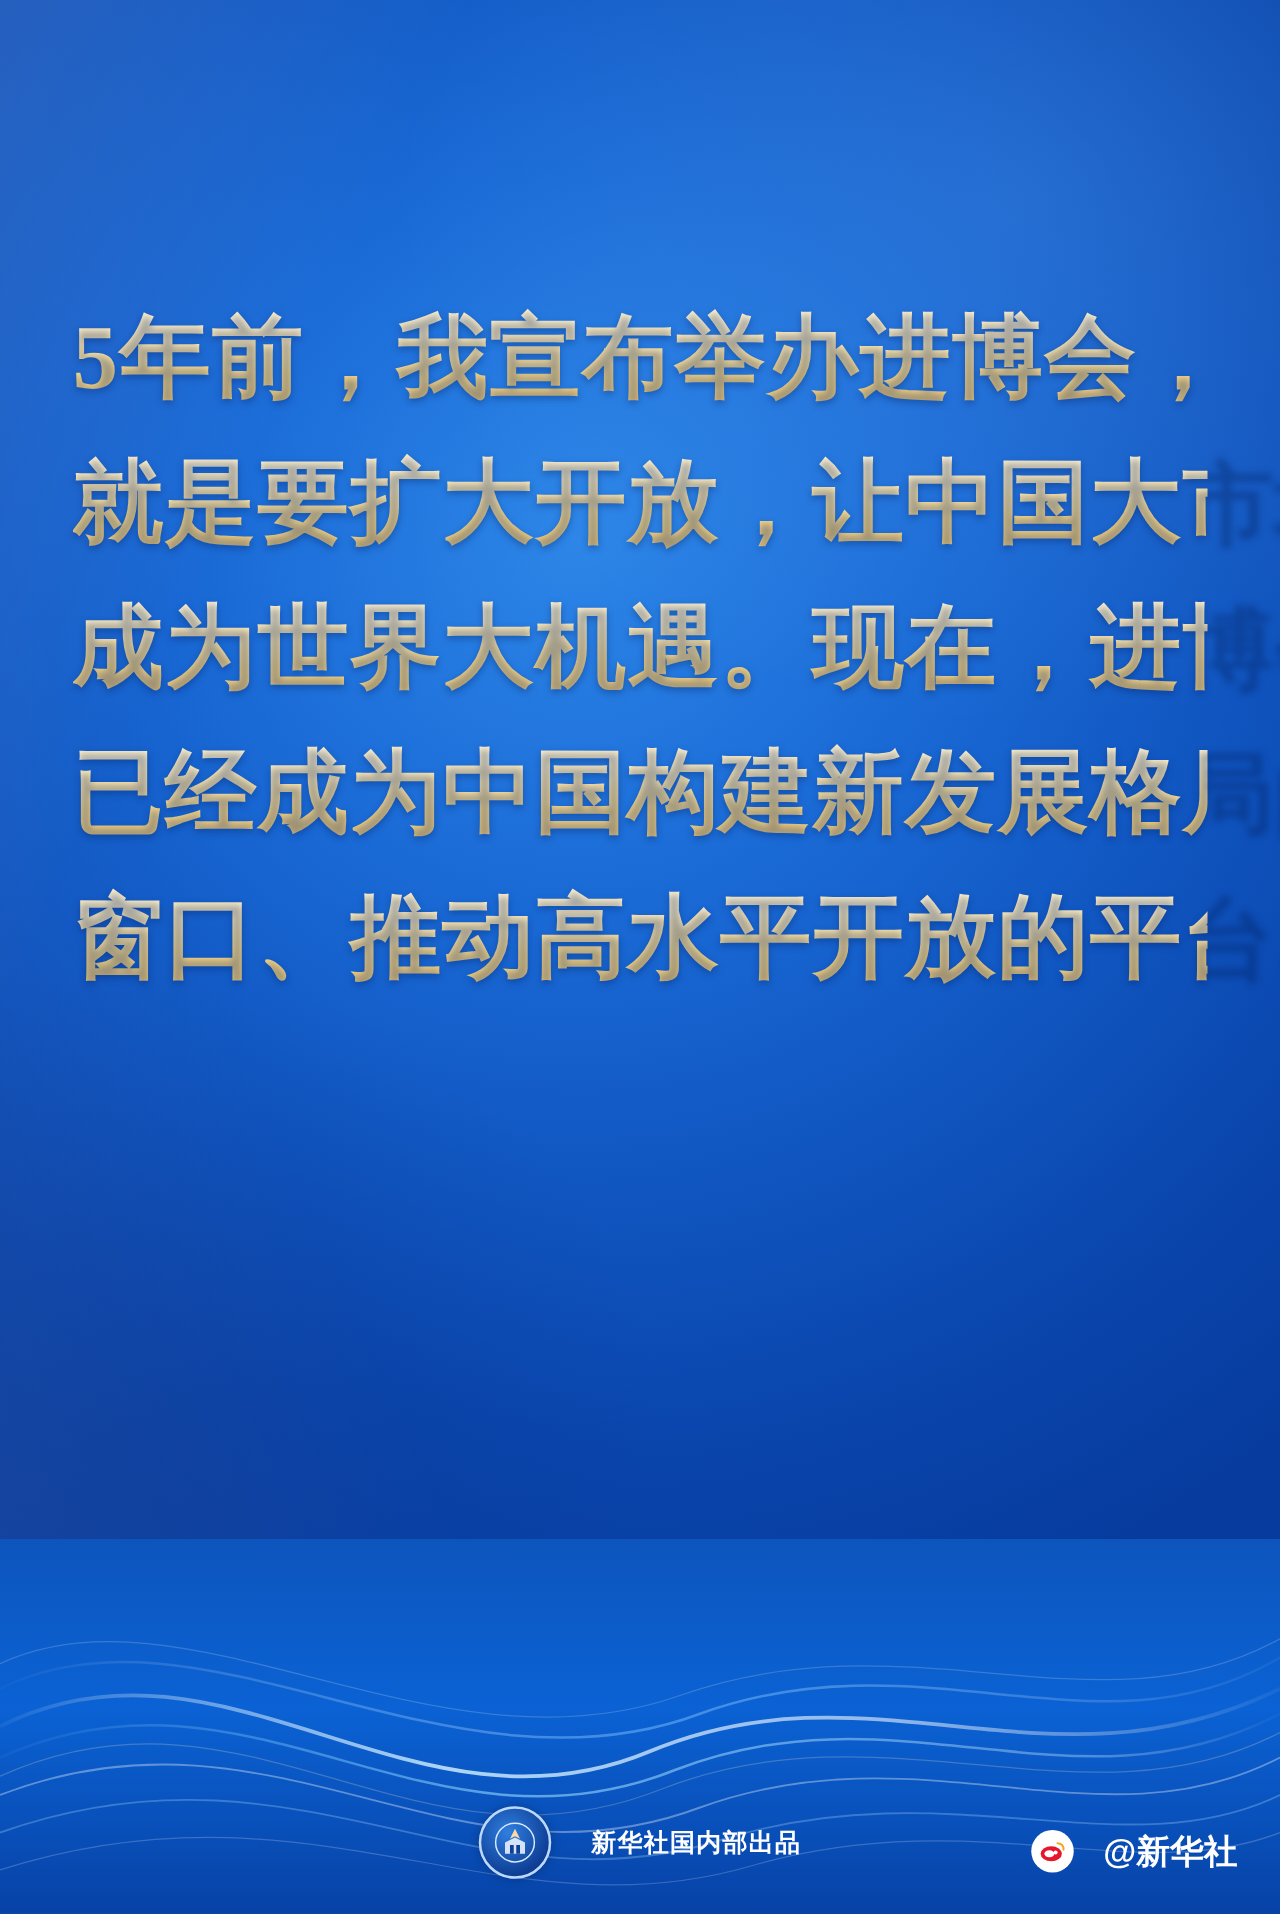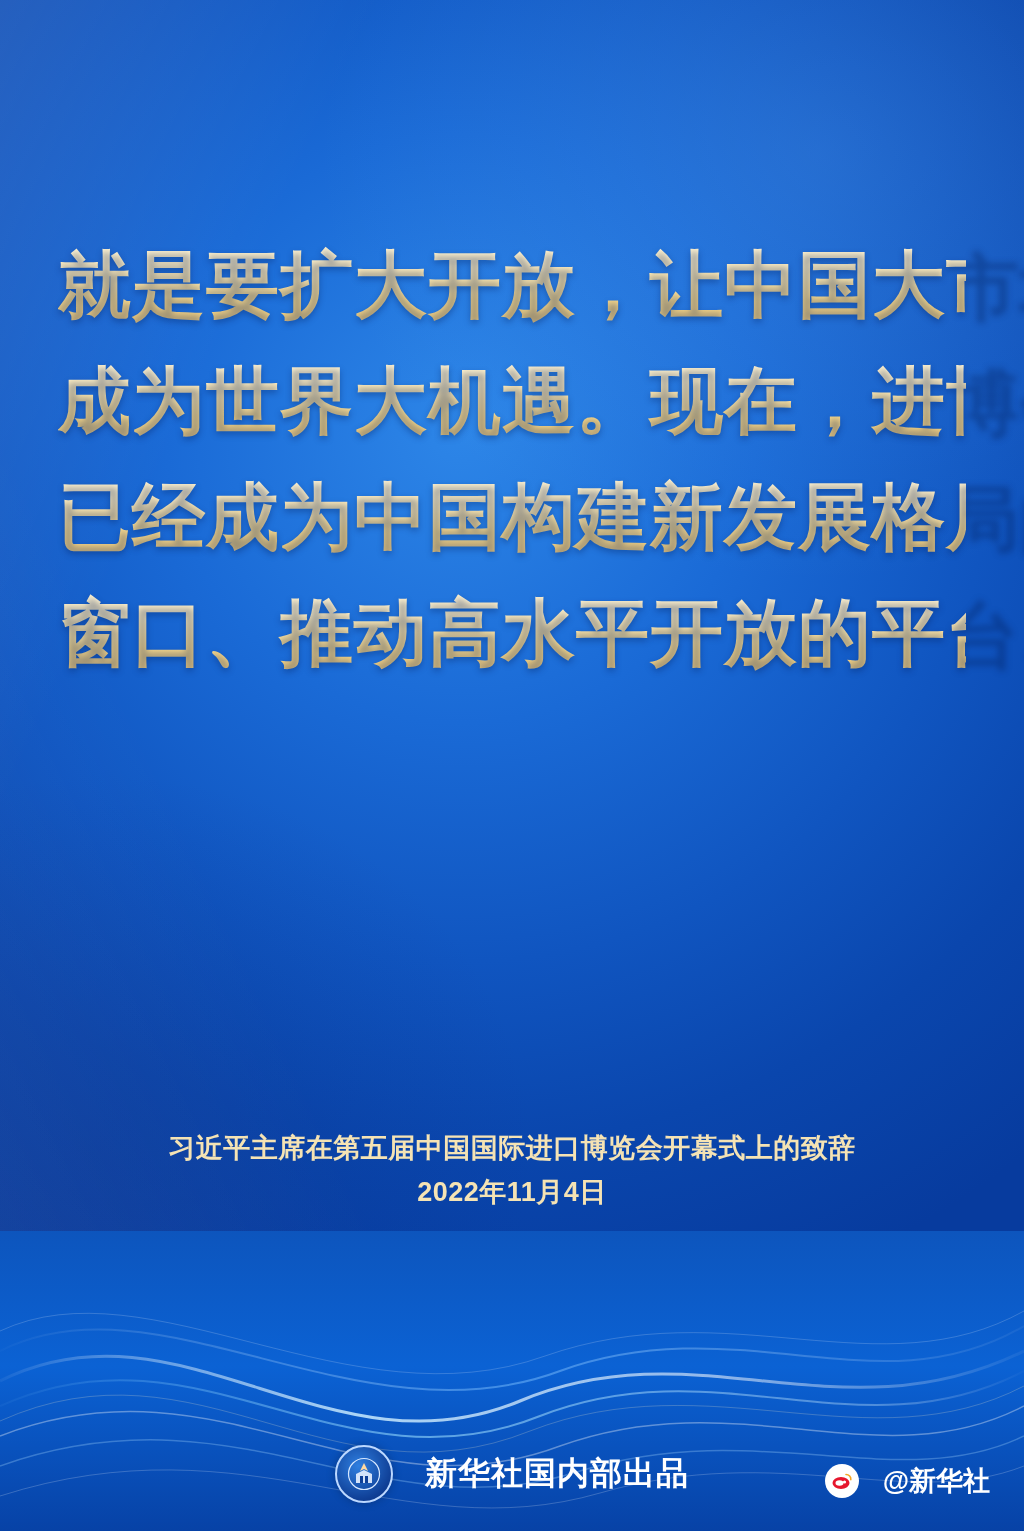--- a/index.html
+++ b/index.html
@@ -106,21 +106,21 @@
     border-radius: 50%;
     background: radial-gradient(circle at 40% 35%, #2f7fe0, #0f3f96 70%, #0a2f76 100%);
     border: 2px solid #bcd8ff;
     display: flex;
     align-items: center;
     justify-content: center;
     box-shadow: 0 0 8px rgba(0,0,0,0.25);
   }
   .brand-text {
     font-family: "Liberation Sans", "DejaVu Sans", sans-serif;
-    font-size: 32px;
+    font-size: 20px;
     font-weight: 700;
     color: #ffffff;
     letter-spacing: 1px;
     margin-left: 16px;
   }
   .weibo {
     position: absolute;
     right: 34px;
     bottom: 14px;
     display: flex;
@@ -143,30 +143,27 @@
     color: #ffffff;
   }
 </style>
 </head>
 <body>
 
 <div class="poster">
   <div class="streaks"></div>
 
   <div class="quote-block">
+    <div class="quote-line center">5年前，我宣布举办进博会，</div>
     <div class="quote-line">就是要扩大开放，让中国大市场</div>
     <div class="quote-line">成为世界大机遇。现在，进博会</div>
     <div class="quote-line">已经成为中国构建新发展格局的</div>
     <div class="quote-line">窗口、推动高水平开放的平台、</div>
   </div>
 
-  <div class="attribution">
-    <div class="attr-title">习近平主席在第五届中国国际进口博览会开幕式上的致辞</div>
-    <div class="attr-date">2022年11月4日</div>
-  </div>
 
   <div class="wave-band">
     <svg viewBox="0 0 1024 300" preserveAspectRatio="none" aria-hidden="true">
       <defs>
         <linearGradient id="bandbg" x1="0" y1="0" x2="0" y2="1">
           <stop offset="0%" stop-color="#0d55bd"></stop>
           <stop offset="45%" stop-color="#0b62d4"></stop>
           <stop offset="100%" stop-color="#0742a6"></stop>
         </linearGradient>
         <linearGradient id="w1" x1="0" y1="0" x2="1" y2="0">

